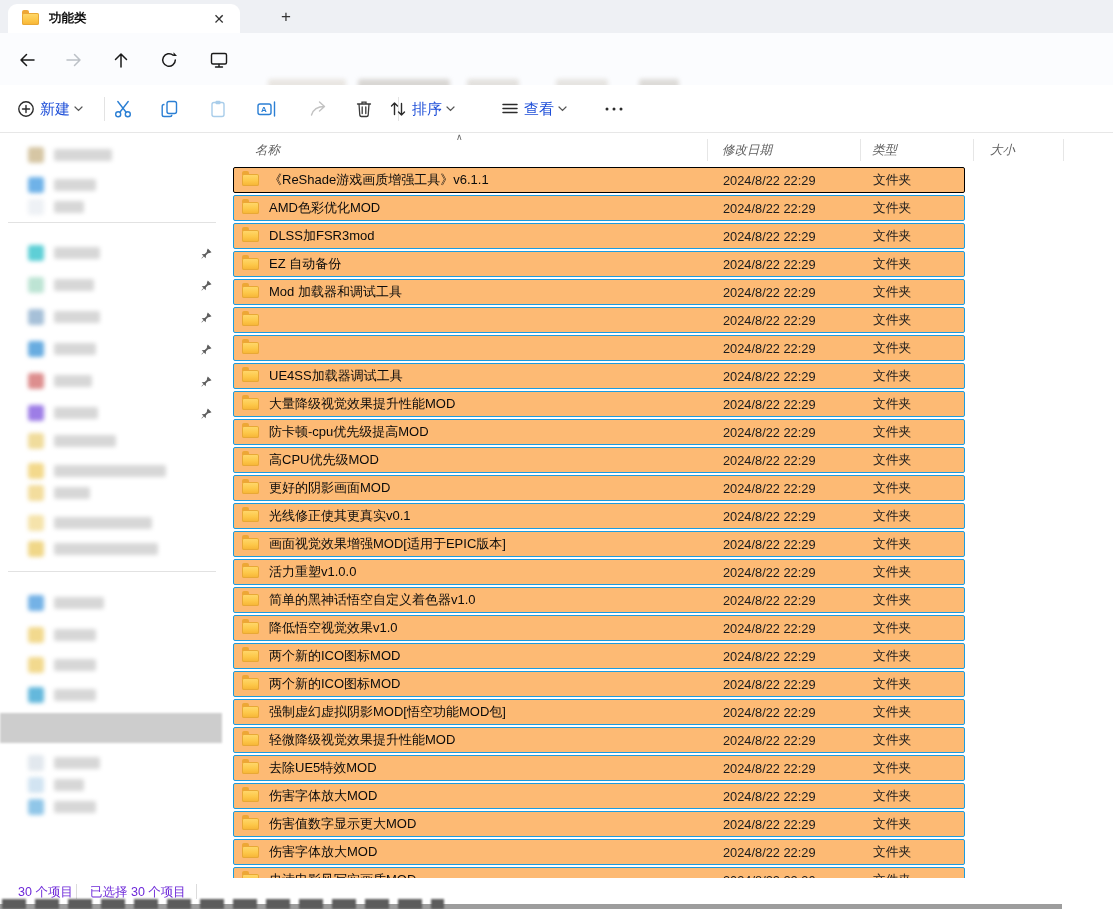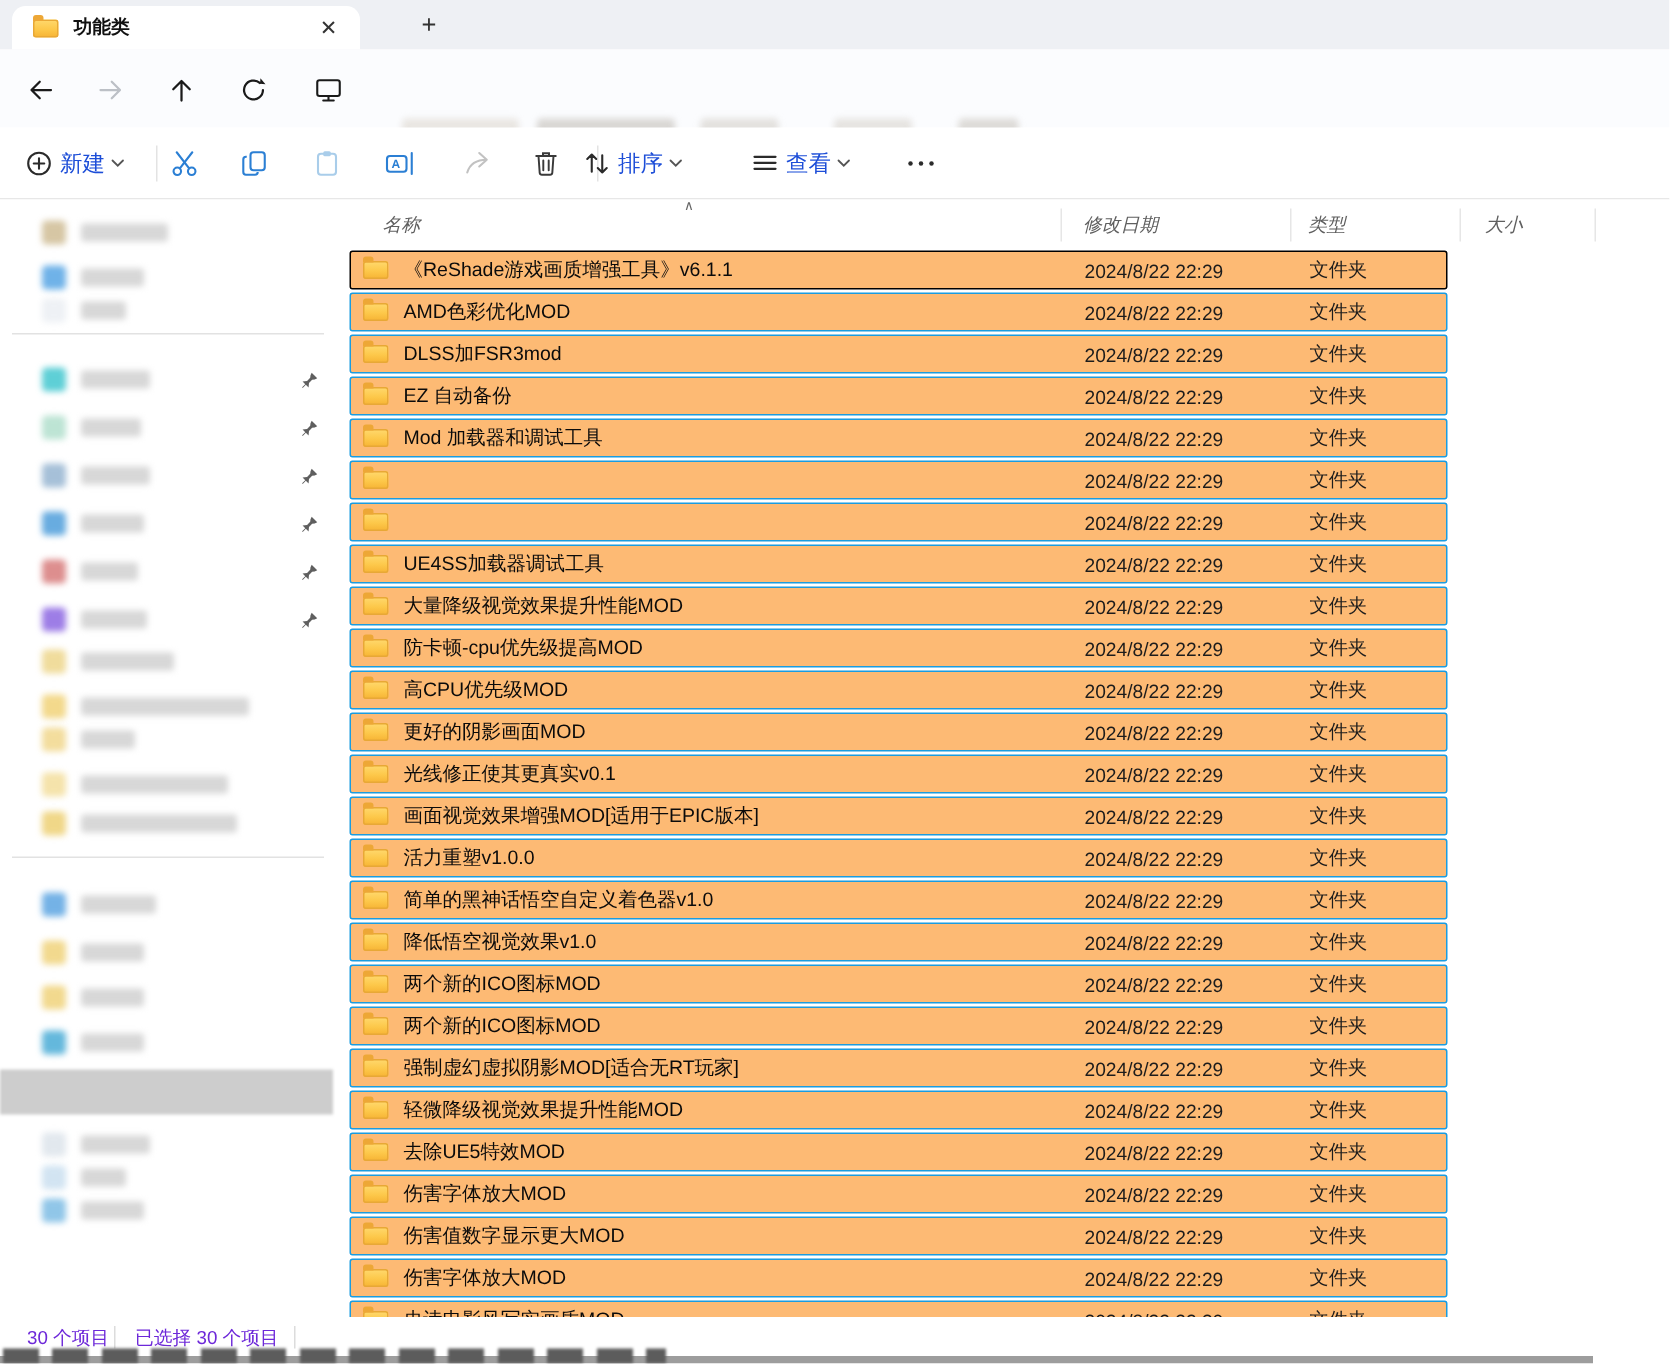--- a/index.html
+++ b/index.html
@@ -454,21 +454,21 @@
         <span class="ftype">文件夹</span>
       </div>
       <div class="row">
         <span class="fold"></span>
         <span class="fname">两个新的ICO图标MOD</span>
         <span class="fdate">2024/8/22 22:29</span>
         <span class="ftype">文件夹</span>
       </div>
       <div class="row">
         <span class="fold"></span>
-        <span class="fname">强制虚幻虚拟阴影MOD[适合无RT玩家]</span>
+        <span class="fname">强制虚幻虚拟阴影MOD[悟空功能MOD包]</span>
         <span class="fdate">2024/8/22 22:29</span>
         <span class="ftype">文件夹</span>
       </div>
       <div class="row">
         <span class="fold"></span>
         <span class="fname">轻微降级视觉效果提升性能MOD</span>
         <span class="fdate">2024/8/22 22:29</span>
         <span class="ftype">文件夹</span>
       </div>
       <div class="row">

